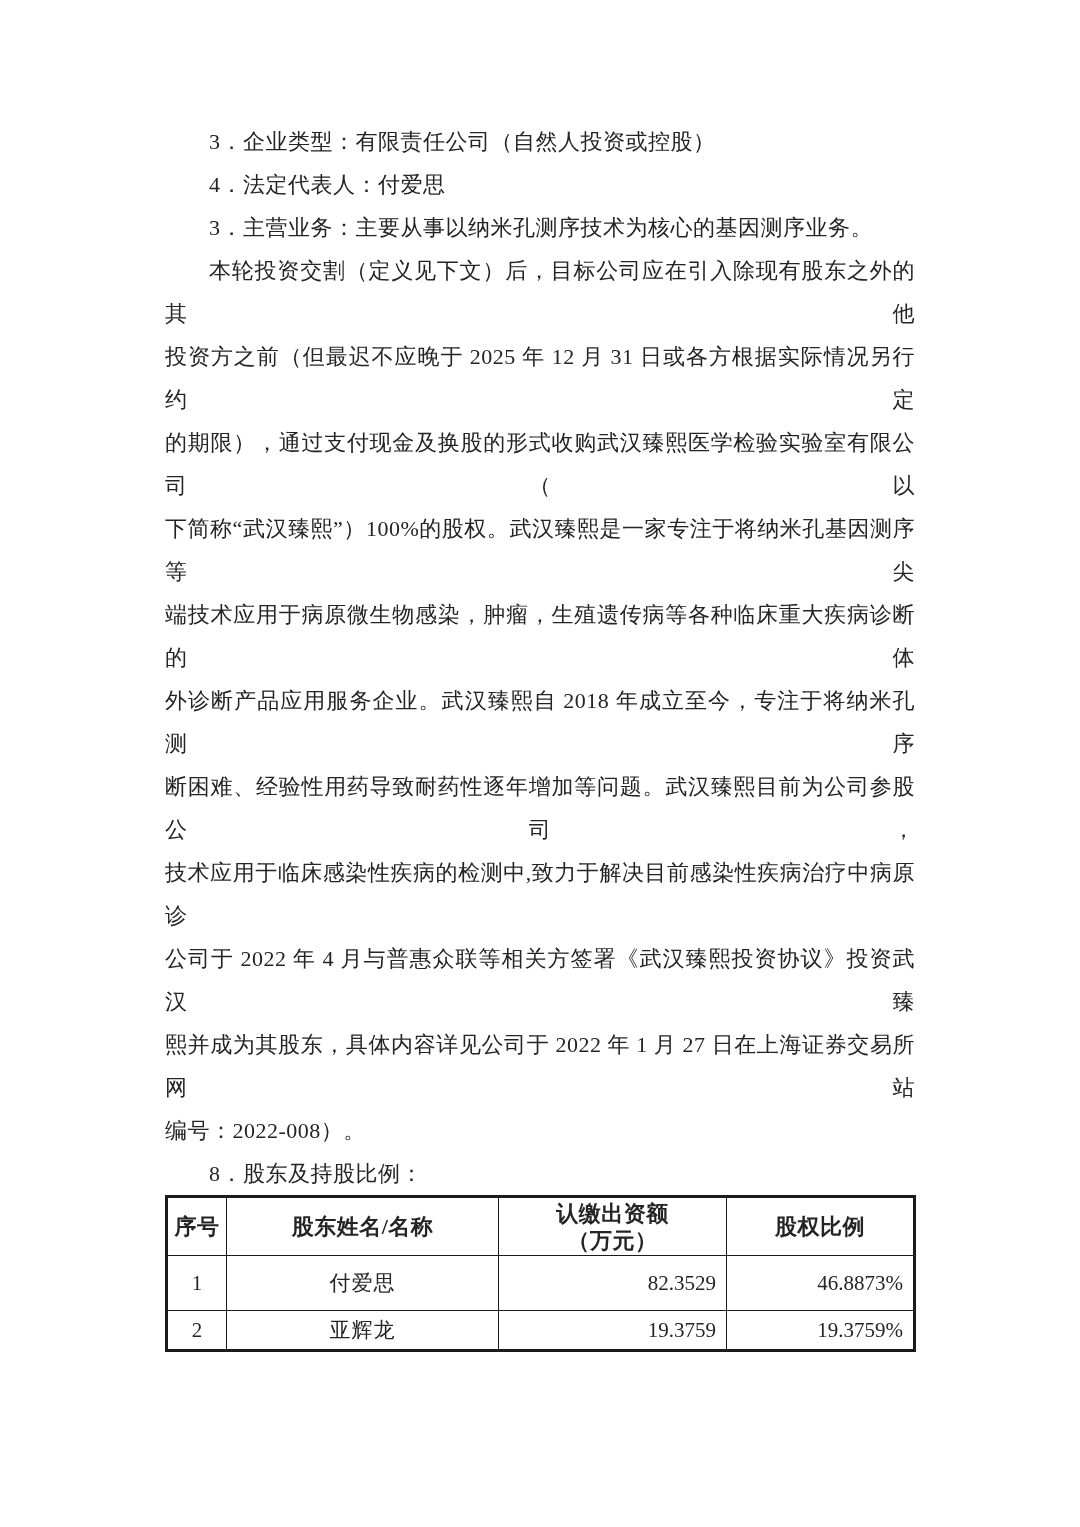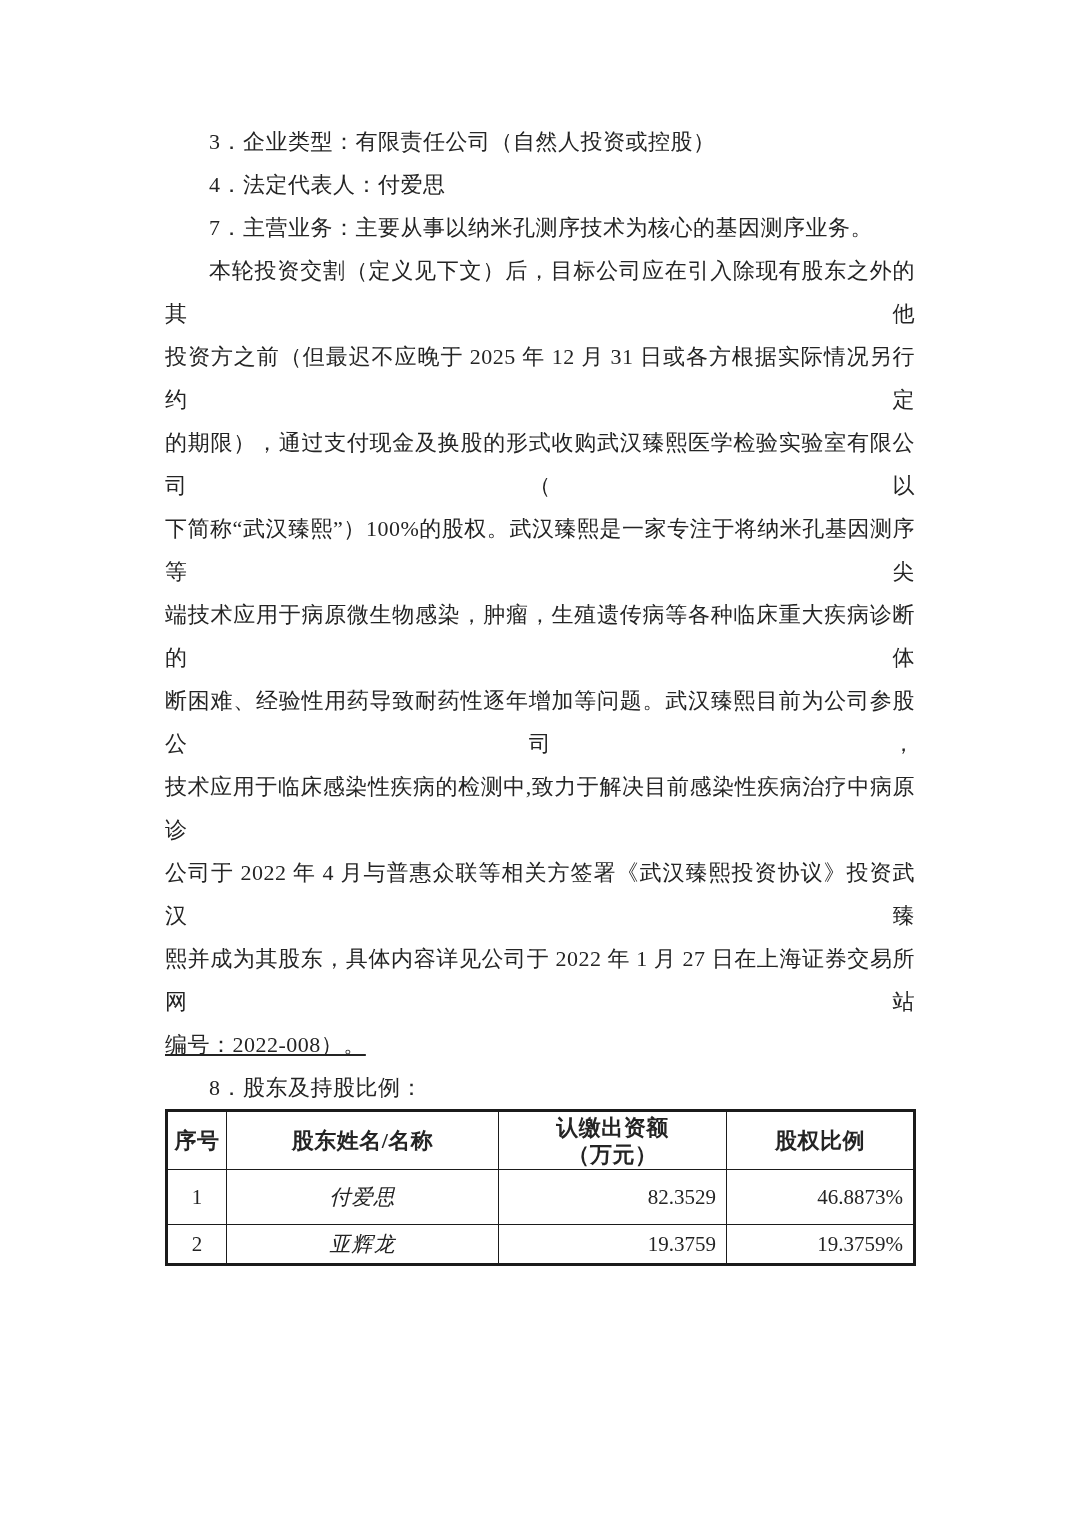--- a/index.html
+++ b/index.html
@@ -7,21 +7,21 @@
   body {
     background:#ffffff;
     color:#242424;
     font-family:"Liberation Serif","DejaVu Serif",serif;
     overflow:hidden;
   }
   .page { width:1080px; height:1527px; padding:120px 165px 0 165px; background:#ffffff; }
   .line { font-size:22px; line-height:43px; letter-spacing:0.5px; }
   .indent { text-indent:44px; }
   .jline { text-align:justify; text-align-last:justify; }
-  .jlast { text-align-last:left;text-decoration:underline; }
+  .jlast { text-align-last:left; }
   table.shareholders {
     width:748px;
     table-layout:fixed;
     border-collapse:collapse;
     border:3px solid #1b1b1b;
     margin-top:0;
   }
   .col-no { width:60px; }
   .col-name { width:272px; }
   .col-amount { width:228px; }
@@ -36,38 +36,39 @@
     height:59px;
     font-size:22px;
     font-weight:bold;
     text-align:center;
     line-height:27px;
     letter-spacing:0.5px;
   }
   tr.first-row td { height:55px; }
   tr.data-row td { height:40px; }
   td.c-no { text-align:center; font-size:21px; }
-  td.c-name { text-align:center; font-size:22px; letter-spacing:1px;font-style:italic; }
+  td.c-name { text-align:center; font-size:22px; letter-spacing:1px; }
   td.c-amount, td.c-ratio { text-align:right; padding-right:10px; font-size:21px; }
 </style>
 </head>
 <body>
 
 <div class="page">
 
   <div class="line indent">3．企业类型：有限责任公司（自然人投资或控股）</div>
   <div class="line indent">4．法定代表人：付爱思</div>
-  <div class="line indent">7．主营业务：主要从事以纳米孔测序技术为核心的基因测序业务。</div>
+  <div class="line indent">3．主营业务：主要从事以纳米孔测序技术为核心的基因测序业务。</div>
 
   <div>
     <div class="line jline indent">本轮投资交割（定义见下文）后，目标公司应在引入除现有股东之外的其他</div>
     <div class="line jline">投资方之前（但最迟不应晚于 2025 年 12 月 31 日或各方根据实际情况另行约定</div>
     <div class="line jline">的期限），通过支付现金及换股的形式收购武汉臻熙医学检验实验室有限公司（以</div>
     <div class="line jline">下简称“武汉臻熙”）100%的股权。武汉臻熙是一家专注于将纳米孔基因测序等尖</div>
     <div class="line jline">端技术应用于病原微生物感染，肿瘤，生殖遗传病等各种临床重大疾病诊断的体</div>
+    <div class="line jline">外诊断产品应用服务企业。武汉臻熙自 2018 年成立至今，专注于将纳米孔测序</div>
     <div class="line jline">断困难、经验性用药导致耐药性逐年增加等问题。武汉臻熙目前为公司参股公司，</div>
     <div class="line jline">技术应用于临床感染性疾病的检测中,致力于解决目前感染性疾病治疗中病原诊</div>
     <div class="line jline">公司于 2022 年 4 月与普惠众联等相关方签署《武汉臻熙投资协议》投资武汉臻</div>
     <div class="line jline">熙并成为其股东，具体内容详见公司于 2022 年 1 月 27 日在上海证券交易所网站</div>
     <div class="line jline jlast">编号：2022-008）。</div>
   </div>
 
   <div class="line indent">8．股东及持股比例：</div>
 
   <table class="shareholders">

